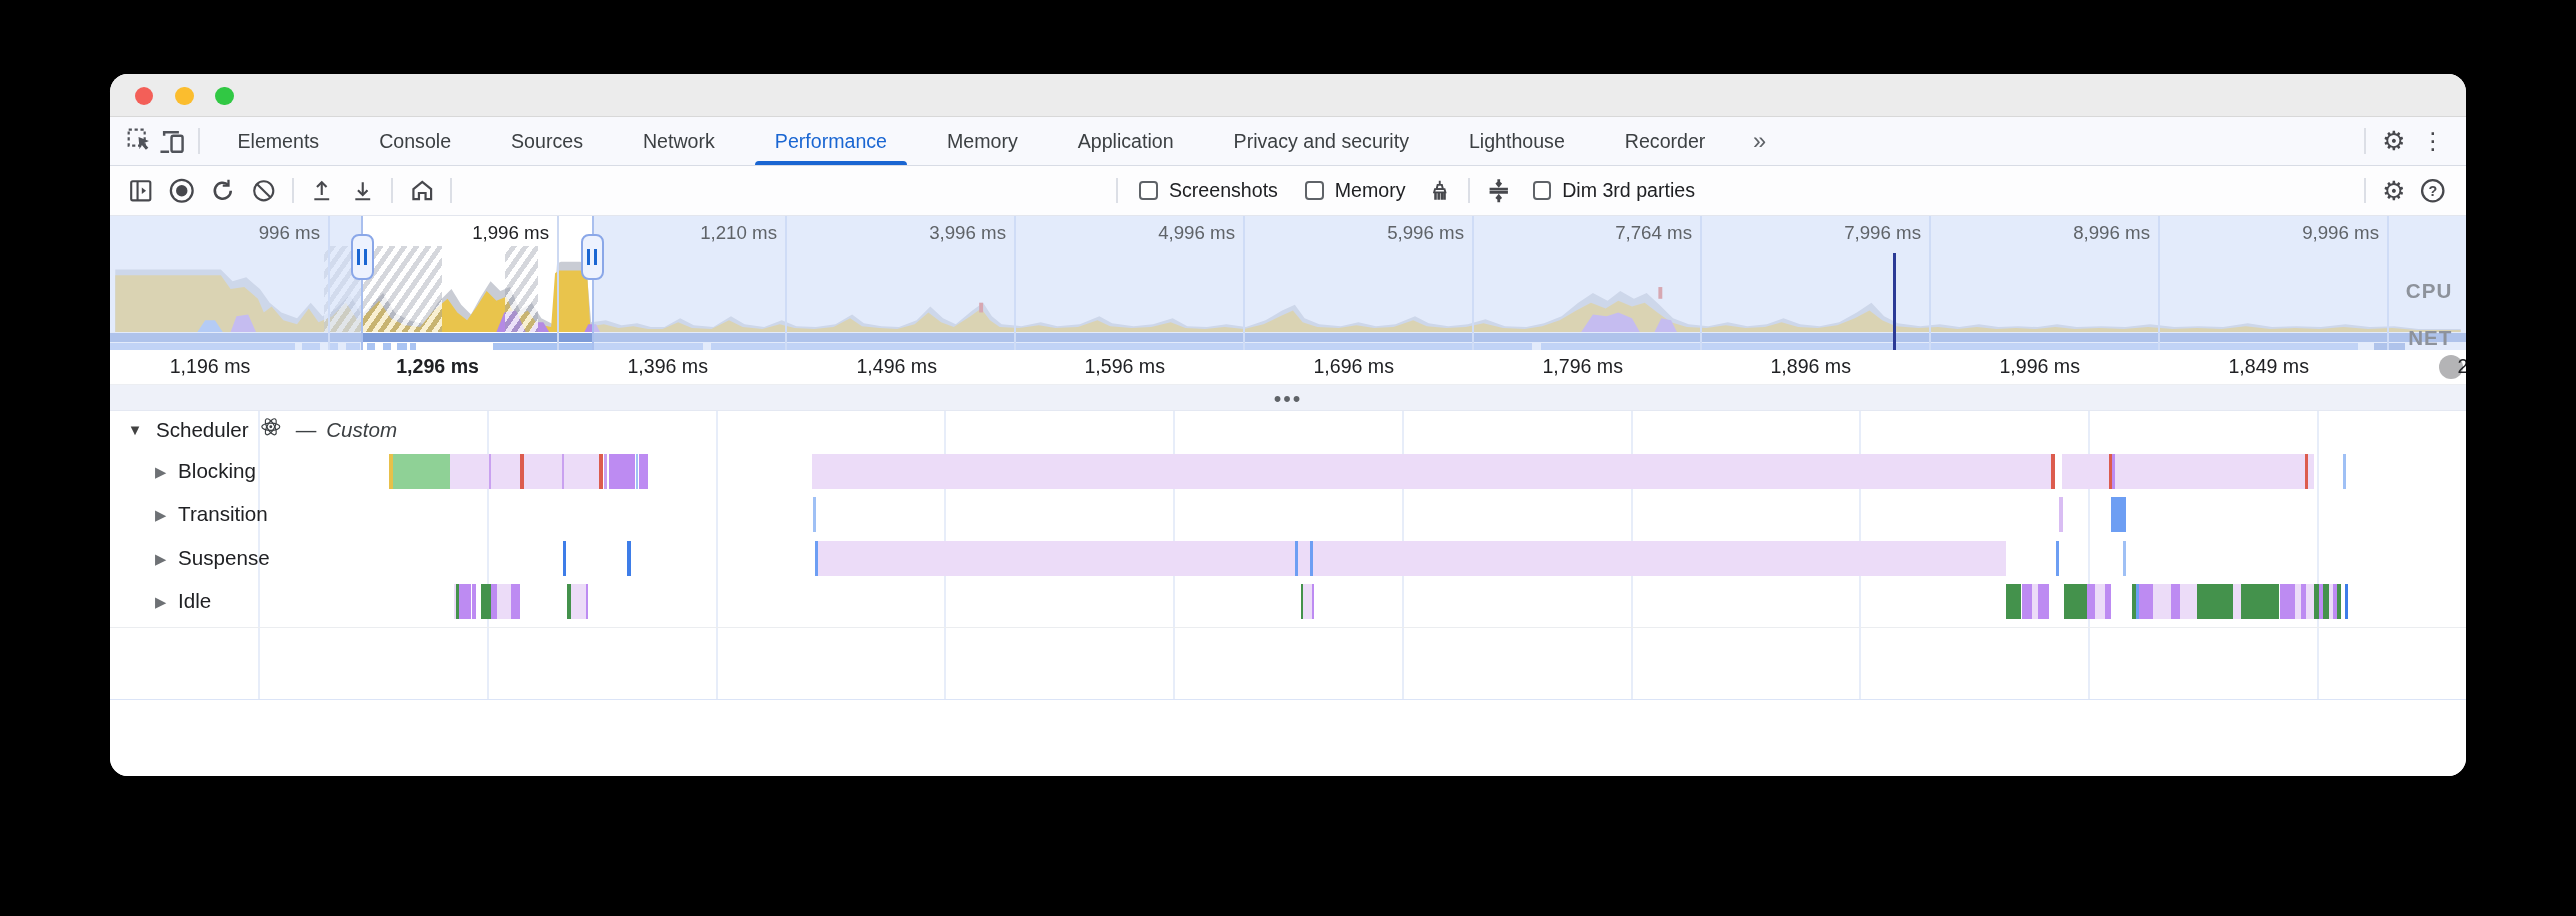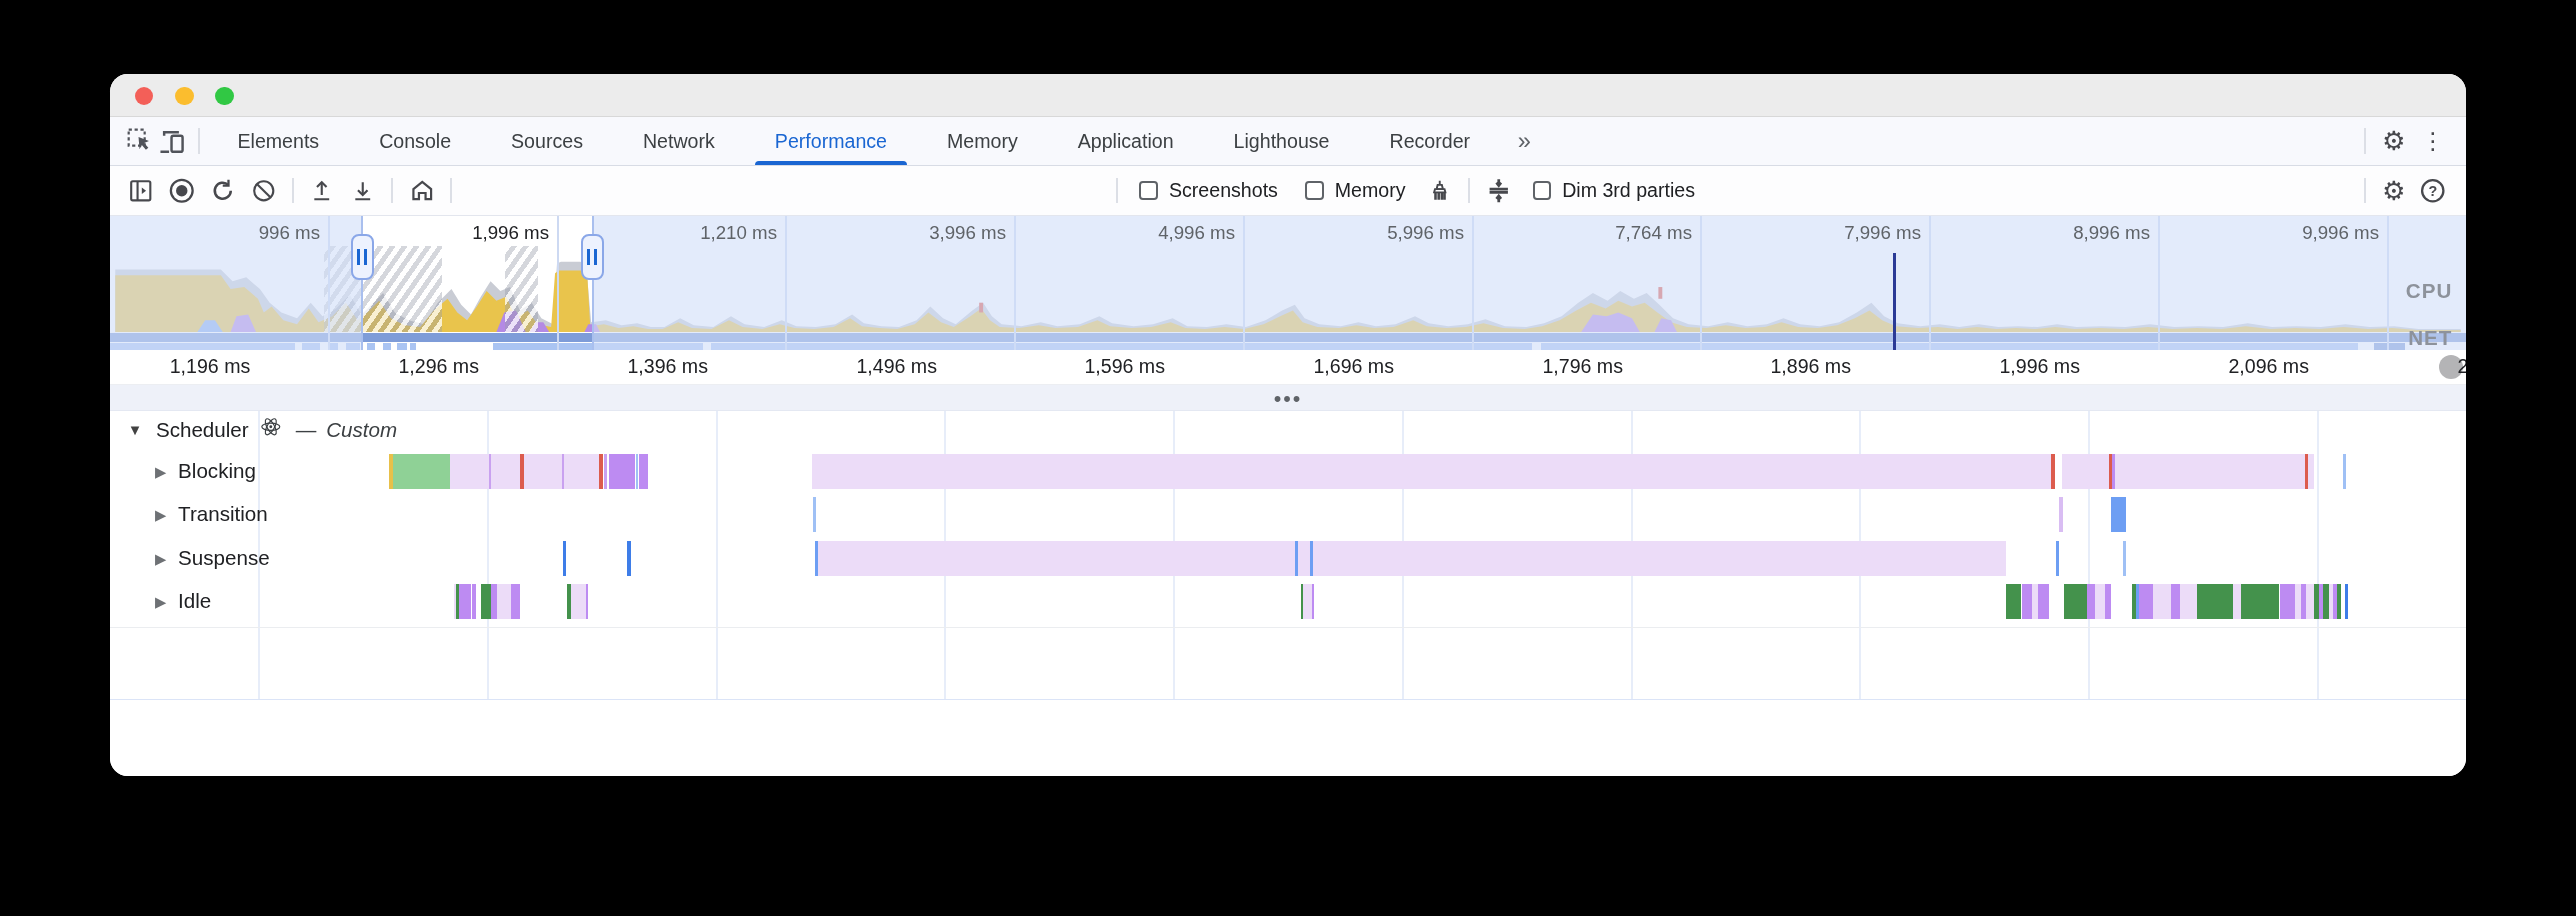--- a/index.html
+++ b/index.html
@@ -105,20 +105,21 @@
       </span>
       <span class="vdiv"></span>
       <div class="tabs" id="tabs">
           <div class="tab">Elements</div>
           <div class="tab">Console</div>
           <div class="tab">Sources</div>
           <div class="tab">Network</div>
           <div class="tab active">Performance</div>
           <div class="tab">Memory</div>
           <div class="tab">Application</div>
+          <div class="tab">Privacy and security</div>
           <div class="tab">Lighthouse</div>
           <div class="tab">Recorder</div>
         </div>
       <span class="tab-more">»</span>
       <div class="tabbar-right">
         <span class="vdiv"></span>
         <span class="glyphbtn">⚙</span>
         <span class="glyphbtn" style="font-size:23.6px">⋮</span>
       </div>
     </div>
@@ -290,29 +291,29 @@
           </span>
         </div>
       <div class="playhead" id="playhead" style="left: 1783px;"></div>
       <div class="ov-corner" style="top:63px">CPU</div>
       <div class="ov-corner" style="top:110px">NET</div>
     </div>
 
     <div class="ruler" id="ruler">
       <span class="thumb"></span>
     <div class="rl" style="left: -16.7px;">1,196 ms</div>
-        <div class="rl" style="left: 212px;">1,296 ms</div>
+        <div class="rl" style="left: 212px; font-weight: bold;">1,296 ms</div>
         <div class="rl" style="left: 441px;">1,396 ms</div>
         <div class="rl" style="left: 670px;">1,496 ms</div>
         <div class="rl" style="left: 898px;">1,596 ms</div>
         <div class="rl" style="left: 1127px;">1,696 ms</div>
         <div class="rl" style="left: 1356px;">1,796 ms</div>
         <div class="rl" style="left: 1584px;">1,896 ms</div>
         <div class="rl" style="left: 1813px;">1,996 ms</div>
-        <div class="rl" style="left: 2042px;">2,096 ms</div>
+        <div class="rl" style="left: 2042px;">1,849 ms</div>
         <div class="rl" style="left: 2271px;">2,196 ms</div>
       </div>
 
     <div class="divrow">
       <span class="dots">•••</span>
     </div>
 
     <div class="trackarea" id="trackarea">
       <div id="gridlines">
           <div class="grid" style="left: 148px;"></div>

